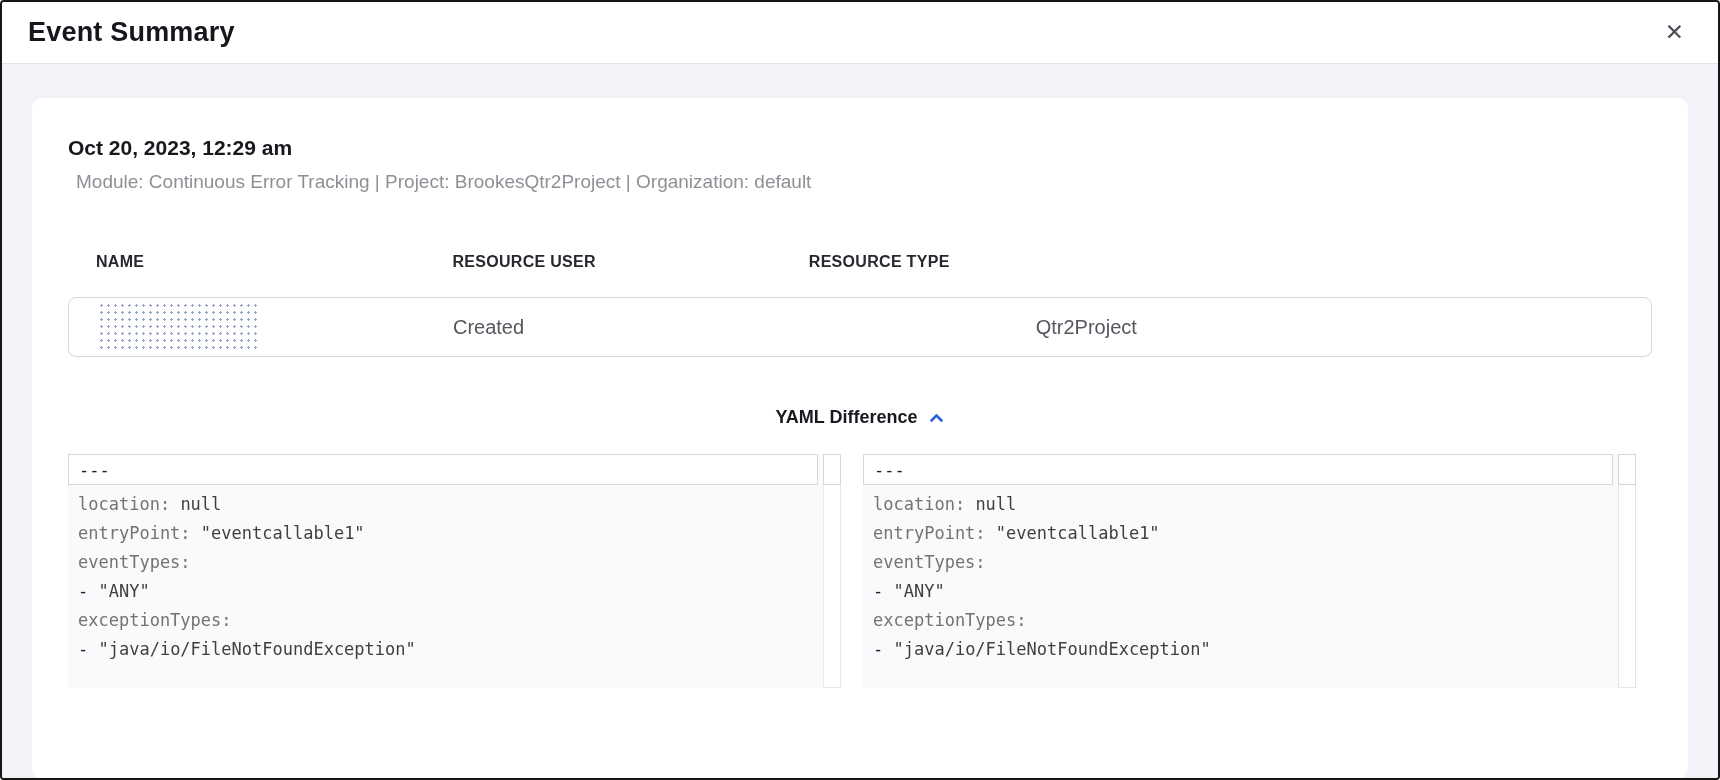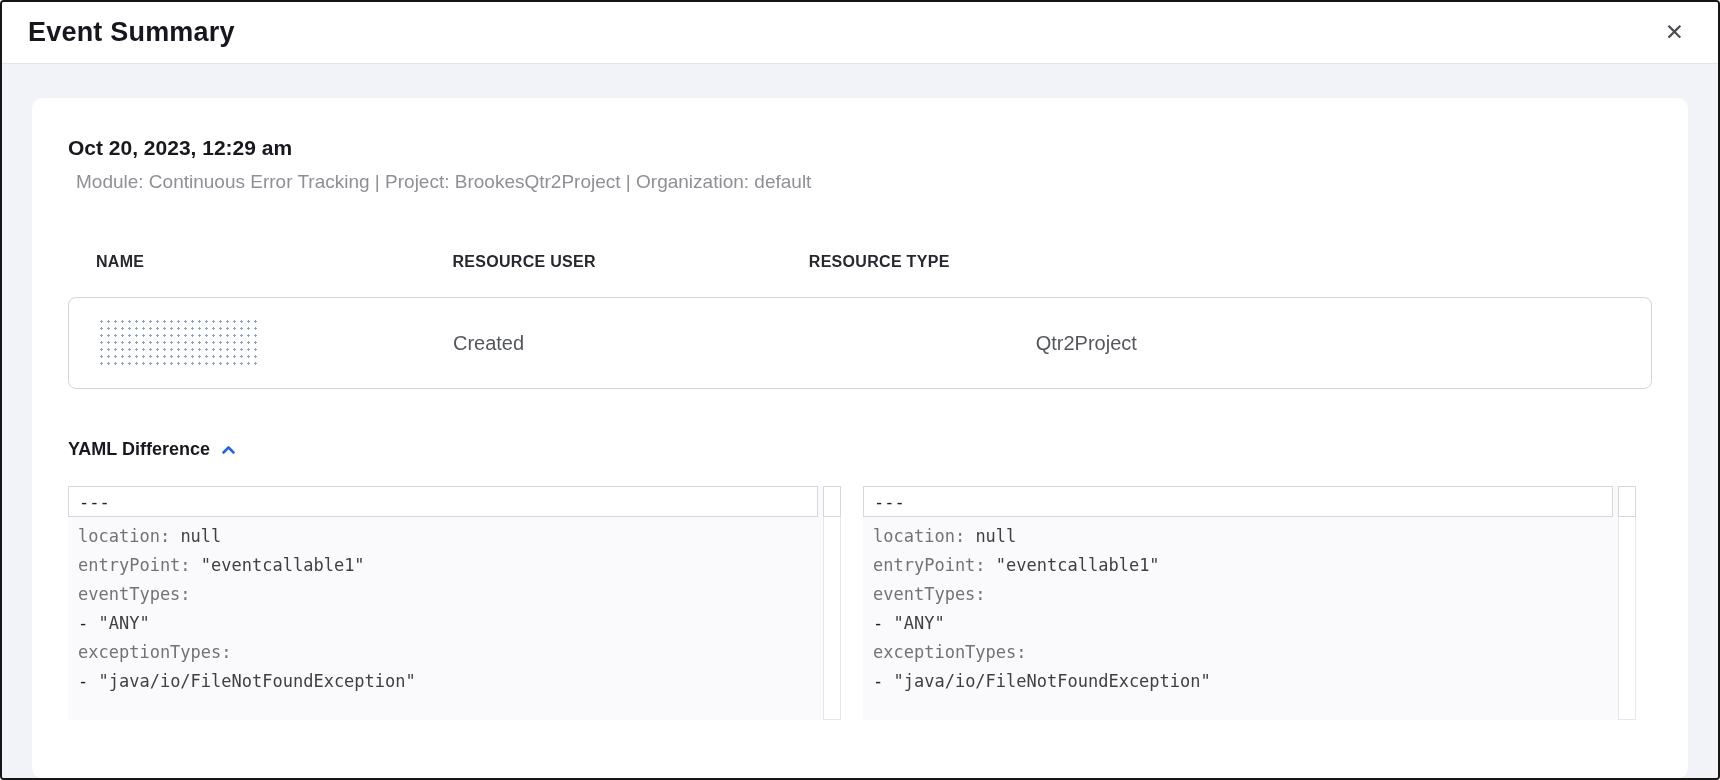--- a/index.html
+++ b/index.html
@@ -46,31 +46,31 @@
   }
   .table-headers { margin-bottom:26px; }
   .th {
     font-size:16px; font-weight:700; color:#26282e;
     padding-left:28px; letter-spacing:.3px;
   }
 
   .event-row {
     align-items:center;
     border:1px solid #d3d5db; border-radius:8px;
-    height:92px; margin-bottom:50px; background:#ffffff;
+    height:60px; margin-bottom:50px; background:#ffffff;
   }
   .cell { font-size:20px; color:#55575e; padding-left:28px; }
   .cell.centered { text-align:right; padding-left:0; }
   .user-redacted {
     width:160px; height:52px; margin-left:28px; border-radius:3px;
     background-image:radial-gradient(#93a2c6 1.1px, transparent 1.1px);
     background-size:7px 7px; background-position:1px 1px;
   }
 
-  .yaml-label-row { display:flex; align-items:center; gap:10px; margin-bottom:26px; }
+  .yaml-label-row { display:flex; align-items:center; gap:10px; margin-bottom:26px;justify-content:center; }
   .yaml-label { font-size:18px; font-weight:700; color:#17191e; }
   .chevron { display:flex; align-items:center; cursor:pointer; background:none; border:none; padding:0; }
 
   .diff { display:flex; gap:22px; padding-right:16px; }
   .code-panel {
     flex:1; position:relative;
     background:#fafafc; min-height:234px; padding-bottom:20px;
   }
   .first-line {
     height:31px; background:#ffffff; border:1px solid #d6d7dc;

